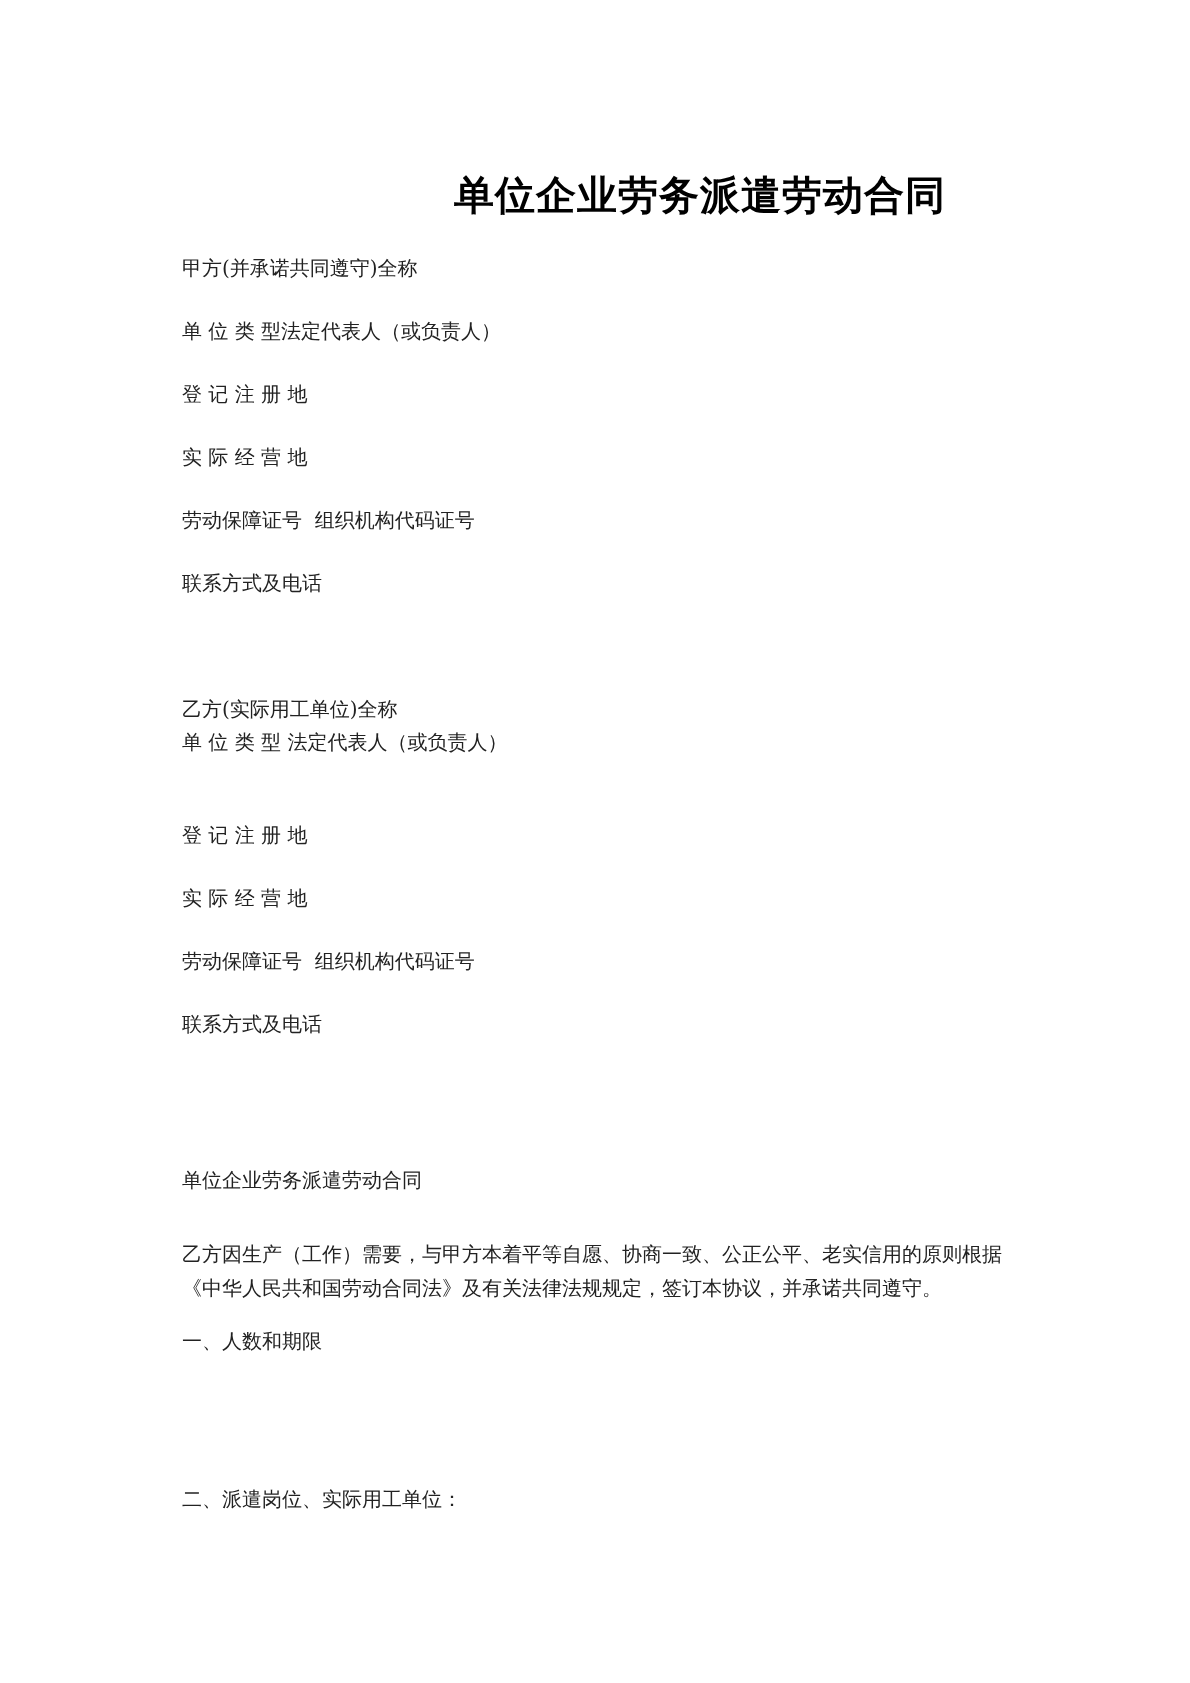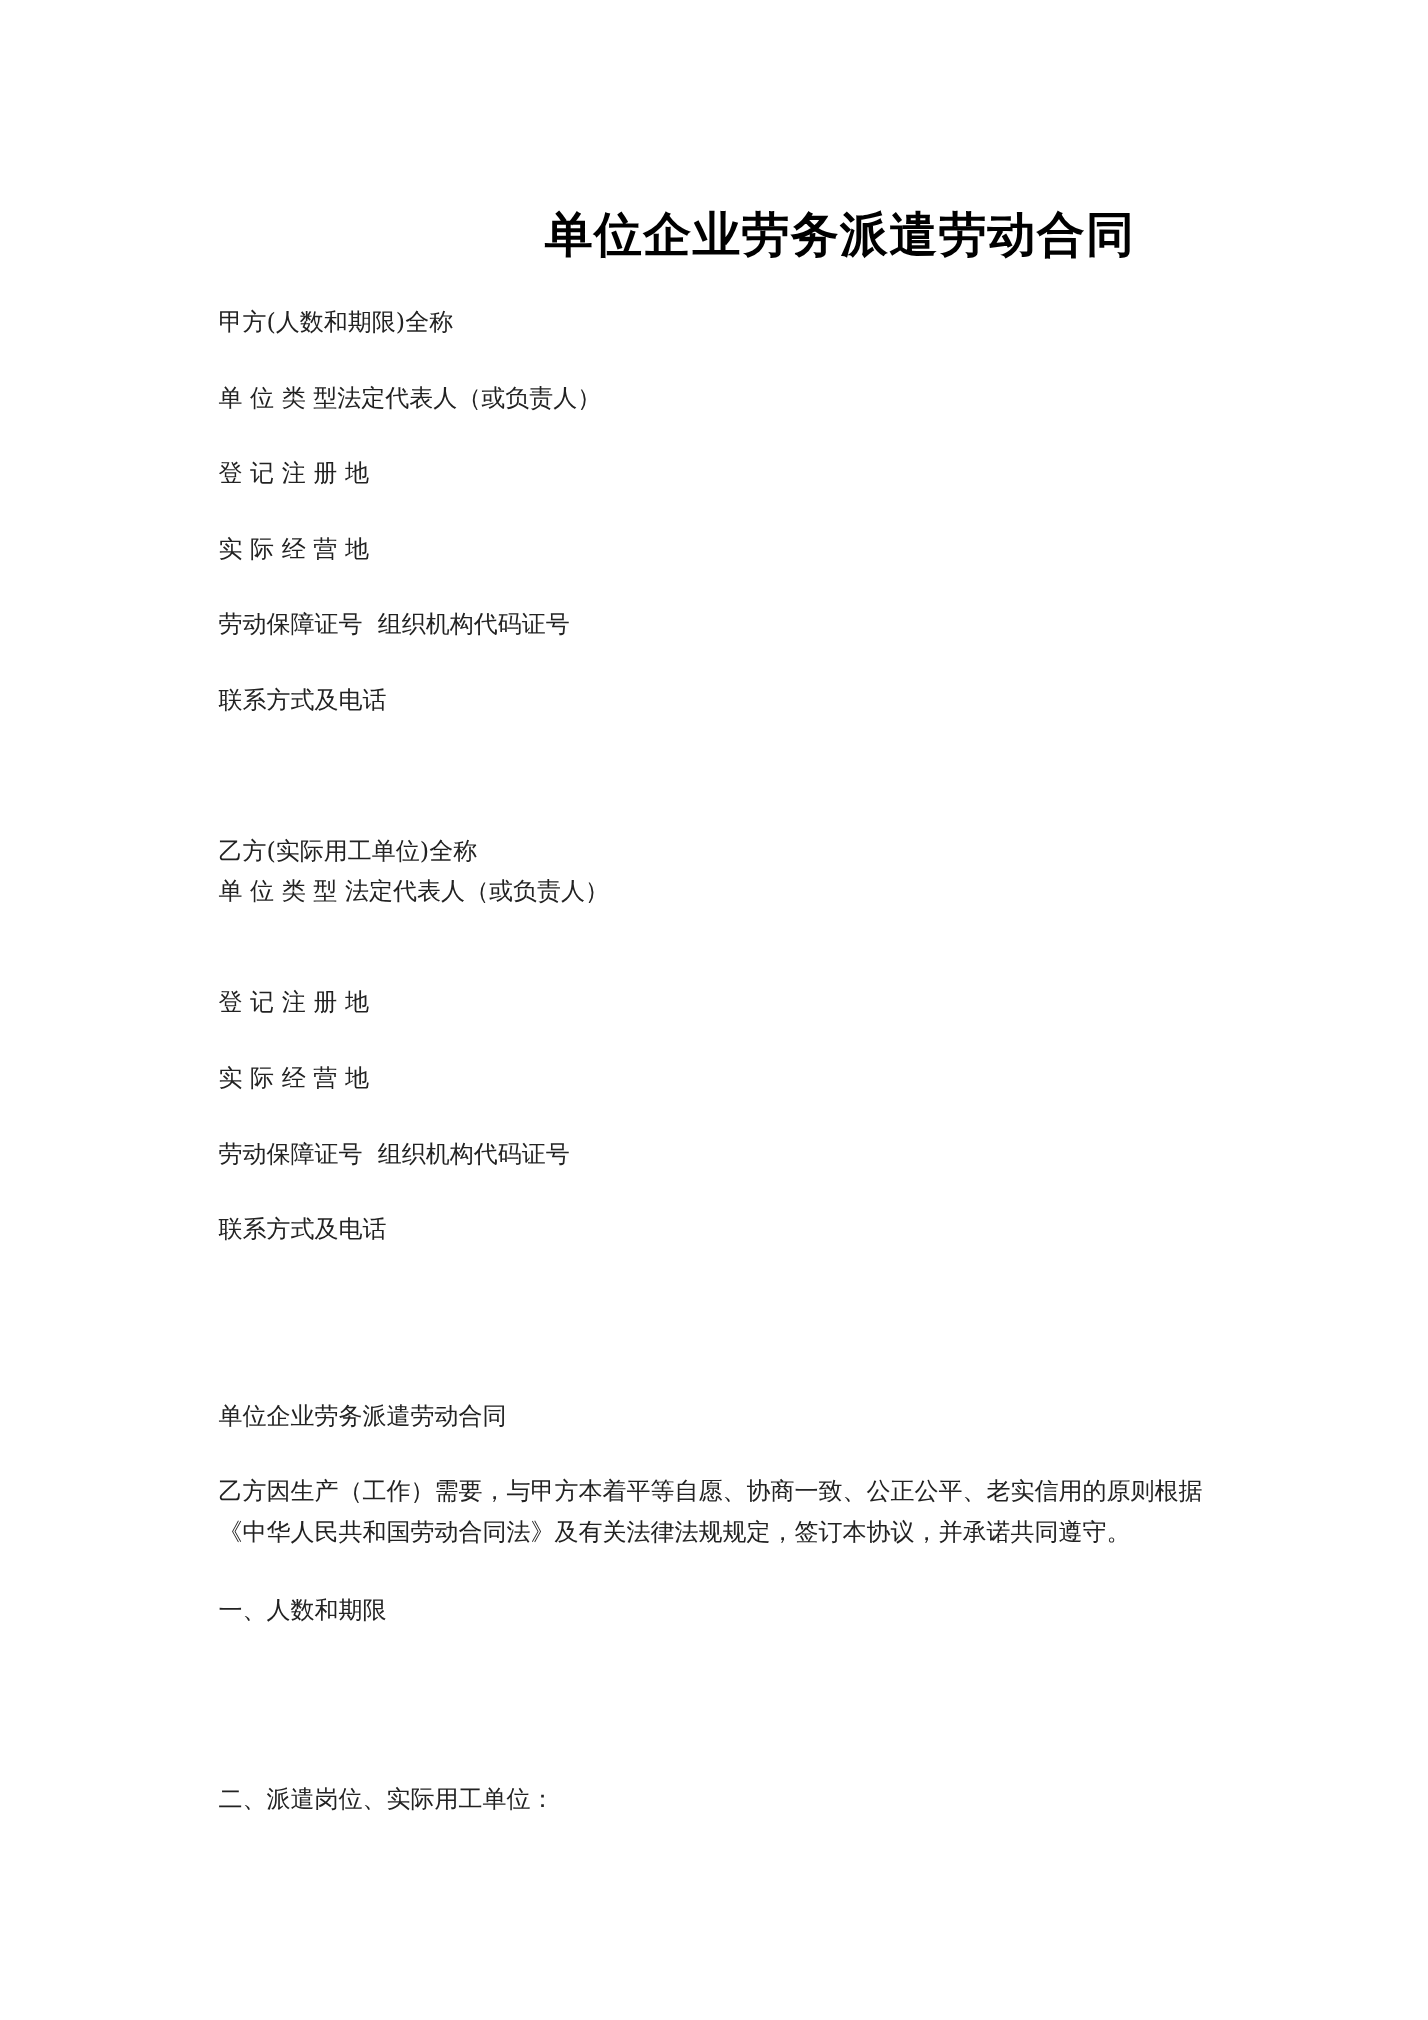--- a/index.html
+++ b/index.html
@@ -2,32 +2,32 @@
 <html><head>
 <meta charset="utf-8">
 <style>
   html, body { margin: 0; padding: 0; background: #ffffff; }
   body { width: 1190px; height: 1683px; position: relative; overflow: hidden;
          font-family: "DejaVu Serif", "Liberation Serif", serif; color: #1a1a1a; }
   .page { position: absolute; left: 0; top: 0; width: 1190px; height: 1683px; }
   .title { position: absolute; left: 0; width: 946px; top: 168px; text-align: right;
            font-size: 40px; font-weight: bold; letter-spacing: 1px; color: #000; }
   .line { position: absolute; left: 182px; font-size: 20px; line-height: 20px; white-space: pre; color: #222; }
-  .para { position: absolute; left: 182px; width: 840px; font-size: 20px; line-height: 34px; color: #222; }
+  .para { position: absolute; left: 182px; width: 840px; font-size: 20px; line-height: 34px; color: #222; margin-top: 12px; }
   .blank { display: inline-block; border-bottom: 1px solid #222; height: 18px; vertical-align: baseline; }
   .b-short { width: 36px; }
   .b-long { width: 62px; }
 </style>
 </head>
 <body>
 
 <div class="page">
   <div class="title">单位企业劳务派遣劳动合同</div>
 
-  <div class="line" style="top:258px">甲方(人数和期限)全称</div>
+  <div class="line" style="top:258px">甲方(并承诺共同遵守)全称</div>
   <div class="line" style="top:321px">单 位 类 型法定代表人（或负责人）</div>
   <div class="line" style="top:384px">登 记 注 册 地</div>
   <div class="line" style="top:447px">实 际 经 营 地</div>
   <div class="line" style="top:510px">劳动保障证号  组织机构代码证号</div>
   <div class="line" style="top:573px">联系方式及电话</div>
 
   <div class="line" style="top:699px">乙方(实际用工单位)全称</div>
   <div class="line" style="top:732px">单 位 类 型 法定代表人（或负责人）</div>
   <div class="line" style="top:825px">登 记 注 册 地</div>
   <div class="line" style="top:888px">实 际 经 营 地</div>

